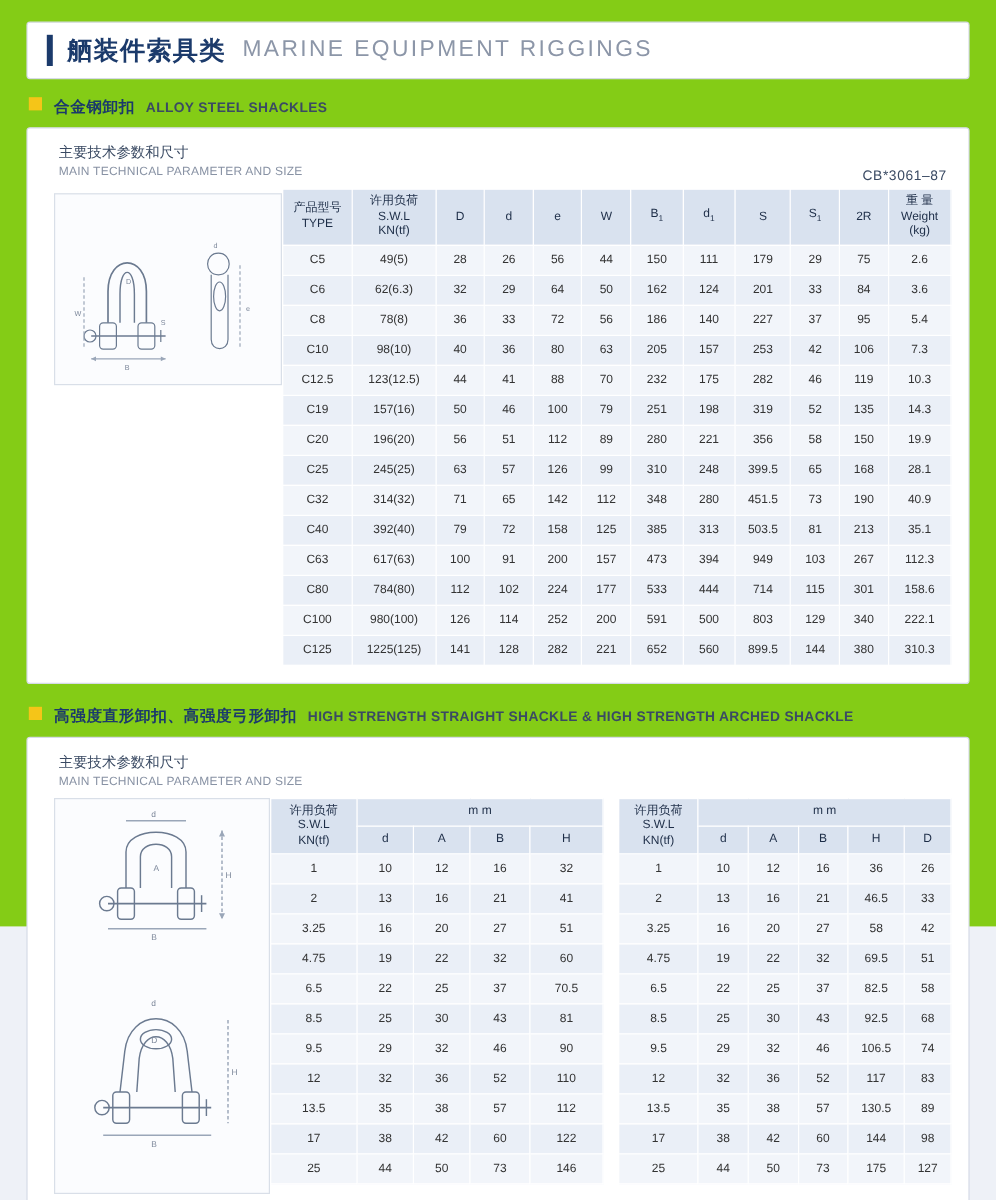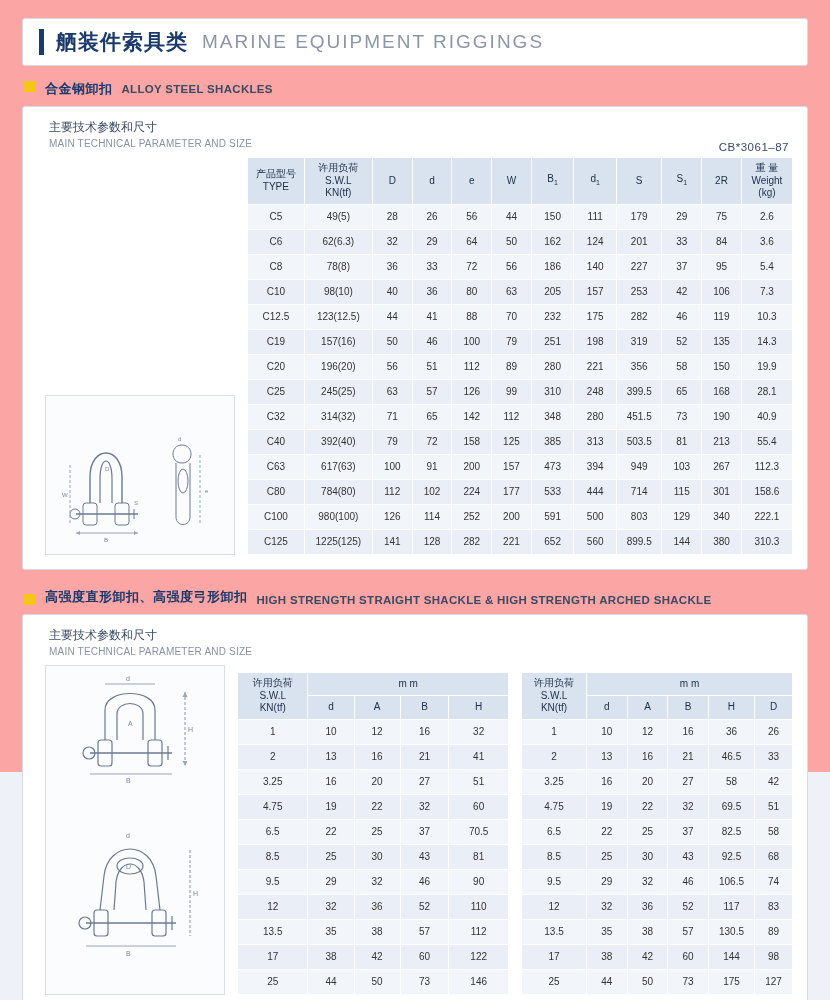--- a/index.html
+++ b/index.html
@@ -11,21 +11,21 @@
     height: 1000px;
     background: #eef1f7;
     font-family: "Liberation Sans", sans-serif;
     color: #333;
     -webkit-font-smoothing: antialiased;
   }
   .page {
     width: 830px;
     height: 772px;
     position: relative;
-    background: #fca5a5;
+    background: #84cc16;
     box-sizing: border-box;
     padding: 18px 22px 10px 22px;
   }
 
   
   .header {
     background: #ffffff;
     border: 1px solid #d6dbe6;
     border-radius: 3px;
     height: 46px;
@@ -84,21 +84,21 @@
   }
 
   
   .panel {
     background: #ffffff;
     border: 1px solid #d6dbe6;
     border-radius: 3px;
     padding: 12px 14px 14px 22px;
     position: relative;
   }
-  .panel + .section-title { margin-top: 18px; align-items: flex-end; }
+  .panel + .section-title { margin-top: 18px; }
 
   .param-cn {
     font-size: 12px;
     color: #3a4a63;
     margin-left: 4px;
   }
   .param-en {
     font-size: 10px;
     color: #8892a4;
     margin: 2px 0 8px 4px;
@@ -108,22 +108,21 @@
     position: absolute;
     right: 18px;
     top: 34px;
     font-size: 11.5px;
     color: #3a4a63;
     letter-spacing: 0.5px;
   }
 
   .panel-body {
     display: flex;
-    align-items: flex-end;
-    gap: 12px;
+    align-items: flex-start;
   }
 
   .fig-box {
     border: 1px solid #d9dfe8;
     background: #fbfcfe;
     box-sizing: border-box;
     flex: 0 0 auto;
     display: flex;
     align-items: center;
     justify-content: center;
@@ -400,21 +399,21 @@
                 <td>392(40)</td>
                 <td>79</td>
                 <td>72</td>
                 <td>158</td>
                 <td>125</td>
                 <td>385</td>
                 <td>313</td>
                 <td>503.5</td>
                 <td>81</td>
                 <td>213</td>
-                <td>55.4</td>
+                <td>35.1</td>
               </tr>
               <tr>
                 <td>C63</td>
                 <td>617(63)</td>
                 <td>100</td>
                 <td>91</td>
                 <td>200</td>
                 <td>157</td>
                 <td>473</td>
                 <td>394</td>

